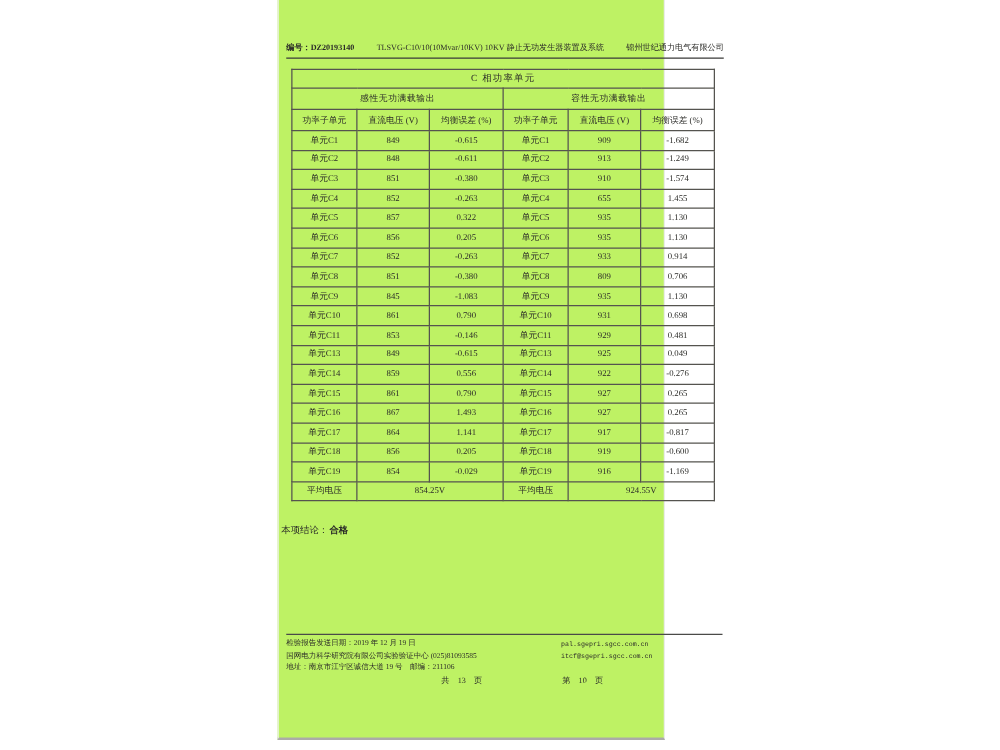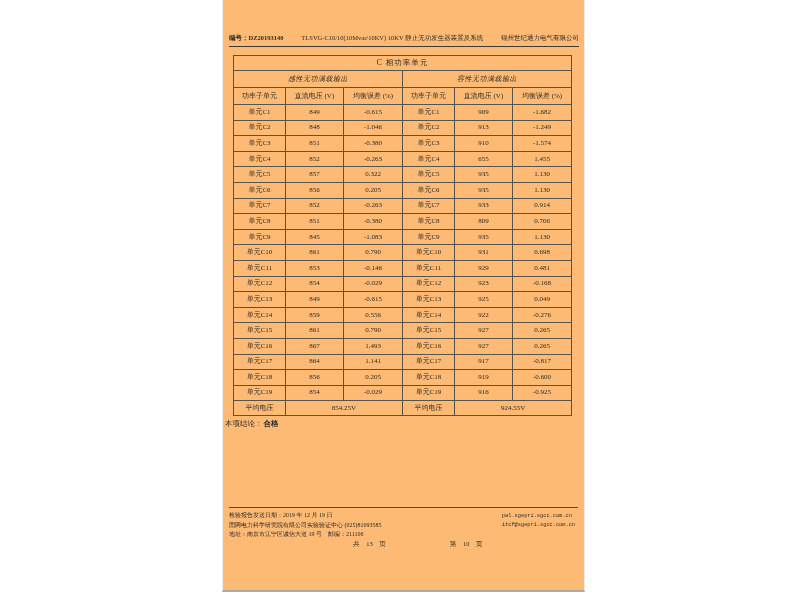--- a/index.html
+++ b/index.html
@@ -2,43 +2,43 @@
 <html><head>
 <meta charset="utf-8">
 <style>
   html,body { margin:0; padding:0; }
   body {
     width:800px; height:600px; position:relative; overflow:hidden;
     background:#ffffff; color:#2b2b28;
     font-family:"Liberation Serif","DejaVu Serif",serif;
   }
   .page {
-    position:absolute; left:222px; top:0; width:363px; height:592px;
-    background:#fdba74; box-sizing:border-box;
+    position:absolute; left:222px; top:0; width:310px; height:592px;
+    background:#bef264; box-sizing:border-box;
     border-left:1px solid #eef0ed; border-right:1px solid #eaece9;
     border-bottom:2px solid #ababa8;
   }
   .doc-header {
     position:absolute; left:6px; top:34px; width:350px;
     display:flex; justify-content:space-between; align-items:flex-end;
     font-size:6.5px; white-space:nowrap;
     border-bottom:1.2px solid #3a3a38; padding-bottom:3px;
   }
   .doc-header .num { font-weight:bold; }
   .data-table {
     position:absolute; left:10px; top:55px; width:338px;
     border-collapse:collapse; table-layout:fixed;
     font-size:7px; text-align:center;
   }
   .data-table td {
     border:1px solid #55544f; padding:0; height:14.6px;
     line-height:1; overflow:hidden; white-space:nowrap;
   }
   .title-row td { height:14px; font-size:7.5px; letter-spacing:1px; }
-  .section-row td { height:16px; letter-spacing:0.5px;font-style:italic; }
+  .section-row td { height:16px; letter-spacing:0.5px; }
   .head-row td { height:16px; }
   .avg-row td { height:14px;margin-top:24px; }
   .conclusion { position:absolute; left:2px; top:419px; font-size:7.5px; }
   .conclusion .value { font-weight:bold; margin-left:1px; }
   .footer-rule { position:absolute; left:6px; top:507px; width:349px; border-top:1px solid #4a4a48; }
   .footer-left {
     position:absolute; left:6px; top:511px;
     font-size:6px; line-height:9.5px; white-space:nowrap;
   }
   .footer-right {
@@ -91,21 +91,21 @@
         <td>单元C1</td>
         <td>849</td>
         <td>-0.615</td>
         <td>单元C1</td>
         <td>909</td>
         <td>-1.682</td>
       </tr>
         <tr class="data-row">
         <td>单元C2</td>
         <td>848</td>
-        <td>-1.046</td>
+        <td>-0.611</td>
         <td>单元C2</td>
         <td>913</td>
         <td>-1.249</td>
       </tr>
         <tr class="data-row">
         <td>单元C3</td>
         <td>851</td>
         <td>-0.380</td>
         <td>单元C3</td>
         <td>910</td>
@@ -169,28 +169,20 @@
       </tr>
         <tr class="data-row">
         <td>单元C11</td>
         <td>853</td>
         <td>-0.146</td>
         <td>单元C11</td>
         <td>929</td>
         <td>0.481</td>
       </tr>
         <tr class="data-row">
-        <td>单元C12</td>
-        <td>854</td>
-        <td>-0.029</td>
-        <td>单元C12</td>
-        <td>923</td>
-        <td>-0.168</td>
-      </tr>
-        <tr class="data-row">
         <td>单元C13</td>
         <td>849</td>
         <td>-0.615</td>
         <td>单元C13</td>
         <td>925</td>
         <td>0.049</td>
       </tr>
         <tr class="data-row">
         <td>单元C14</td>
         <td>859</td>
@@ -230,21 +222,21 @@
         <td>单元C18</td>
         <td>919</td>
         <td>-0.600</td>
       </tr>
         <tr class="data-row">
         <td>单元C19</td>
         <td>854</td>
         <td>-0.029</td>
         <td>单元C19</td>
         <td>916</td>
-        <td>-0.925</td>
+        <td>-1.169</td>
       </tr>
       <tr class="avg-row">
         <td>平均电压</td>
         <td colspan="2">854.25V</td>
         <td>平均电压</td>
         <td colspan="2">924.55V</td>
       </tr>
     </tbody>
   </table>
 

